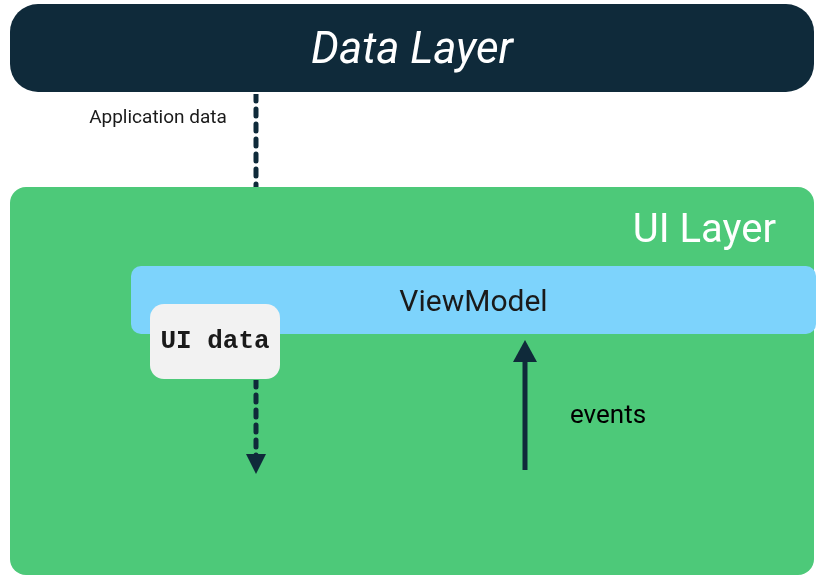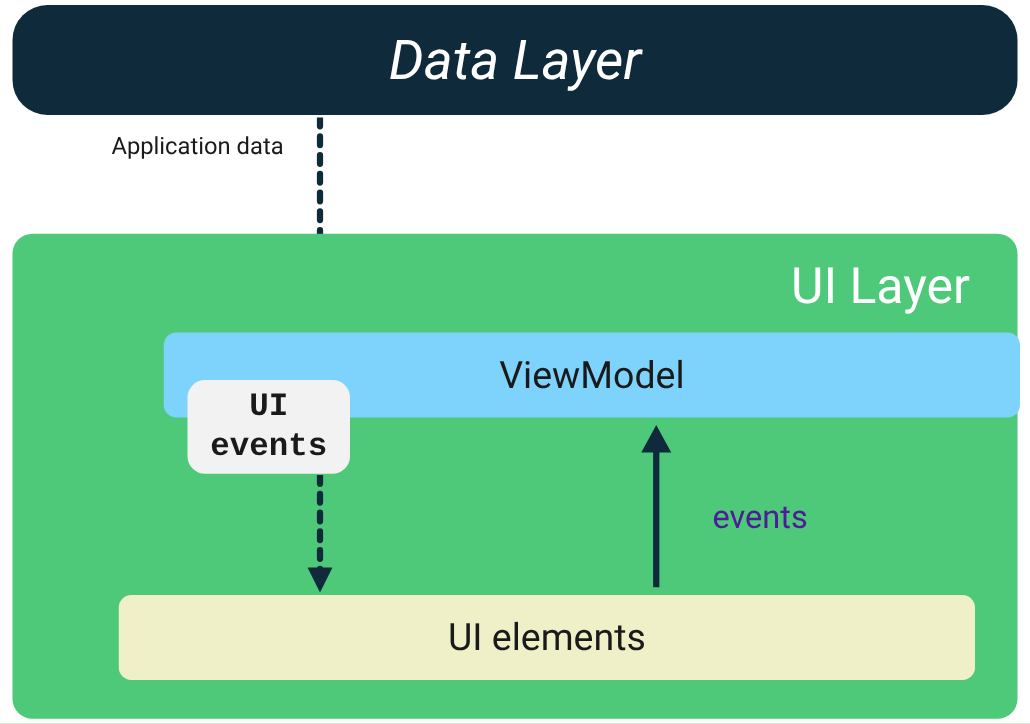--- a/index.html
+++ b/index.html
@@ -108,21 +108,21 @@
     }
     .ui-elements-text {
       font-size: 30px;
       color: #1a1a1a;
     }
     .events-label {
       position: absolute;
       top: 212px;
       left: 560px;
       font-size: 26px;
-      color: #4c1d95;
+      color: #000000;
     }
     .arrow-dotted-1 {
       position: absolute;
       top: 94px;
       left: 246px;
       width: 20px;
       height: 170px;
       pointer-events: none;
     }
     .arrow-dotted-2 {
@@ -156,25 +156,22 @@
   <polygon points="10,170 0,150 20,150" fill="#0f2a3a"></polygon>
 </svg>
 
 <div class="ui-layer">
   <span class="ui-layer-title">UI Layer</span>
 
   <div class="viewmodel-box">
     <span class="viewmodel-text">ViewModel</span>
   </div>
 
-  <div class="ui-state-badge">UI events</div>
+  <div class="ui-state-badge">UI data</div>
 
-  <div class="ui-elements-box">
-    <span class="ui-elements-text">UI elements</span>
-  </div>
 
   <span class="events-label">events</span>
 </div>
 
 <svg class="arrow-dotted-2" viewBox="0 0 20 94">
   <line x1="10" y1="0" x2="10" y2="76" stroke="#0f2a3a" stroke-width="5" stroke-dasharray="7,8" stroke-linecap="round"></line>
   <polygon points="10,94 0,74 20,74" fill="#0f2a3a"></polygon>
 </svg>
 
 <svg class="arrow-solid-up" viewBox="0 0 30 130">

